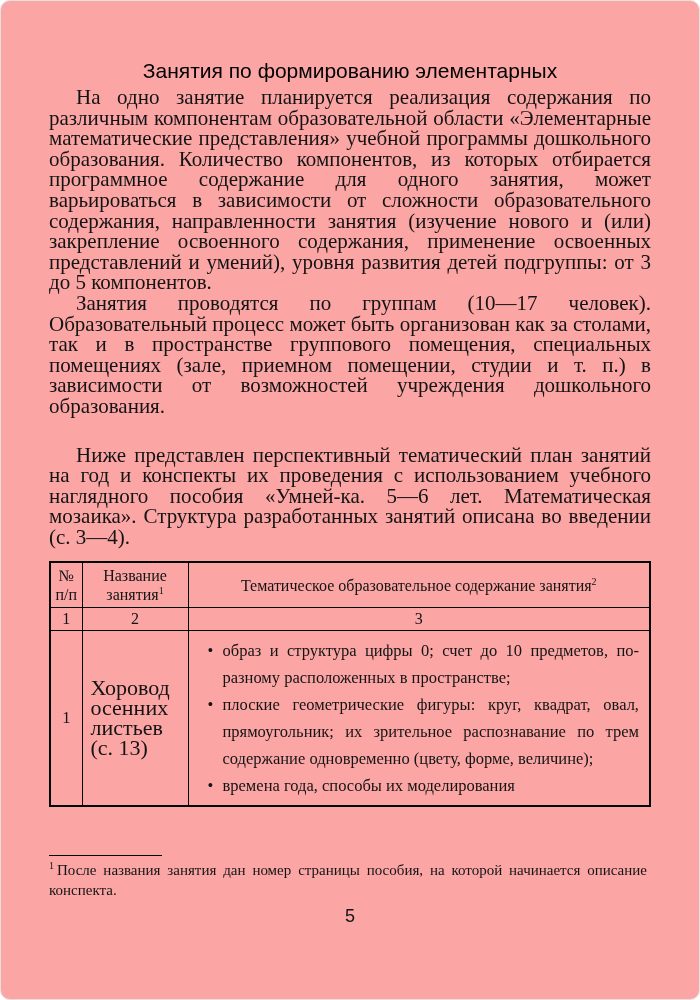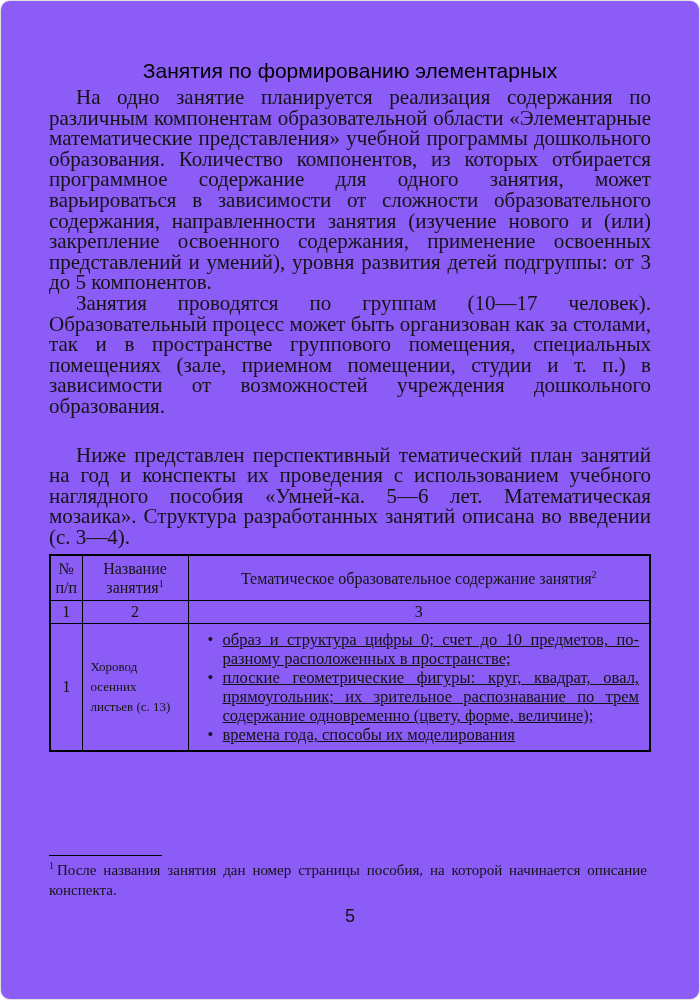--- a/index.html
+++ b/index.html
@@ -1,21 +1,21 @@
 <!DOCTYPE html>
 <html lang="ru"><head>
 <meta charset="utf-8">
 <style>
   html, body { margin: 0; padding: 0; background: #ffffff; }
   .page {
     position: relative;
     width: 700px;
     height: 1000px;
     box-sizing: border-box;
-    background: #8b5cf6;
+    background: #fca5a5;
     border: 1px solid #e2e2e2;
     border-radius: 10px;
     overflow: hidden;
     font-family: "Liberation Serif", serif;
     color: #141414;
   }
   .content {
     margin: 0 48px;
   }
   .doc-title {
@@ -40,21 +40,21 @@
   .section-heading {
     margin: 28px 0 0 0;
     font-family: "Liberation Sans", sans-serif;
     font-weight: 400;
     font-size: 20px;
     line-height: 26px;
     text-align: center;
     color: #000;
   }
   table.plan {
-    margin-top: 7px;
+    margin-top: 14px;
     width: 100%;
     border-collapse: collapse;
     border: 2px solid #000;
   }
   table.plan th, table.plan td {
     border: 1px solid #000;
     font-weight: normal;
     color: #141414;
   }
   thead th {
@@ -71,40 +71,39 @@
     text-align: center;
     padding: 2px 0;
   }
   .c-num {
     text-align: center;
     vertical-align: middle;
     font-size: 16.5px;
   }
   .c-name {
     vertical-align: middle;
-    font-size: 13px;
+    font-size: 22px;
     line-height: 20px;
     padding: 4px 6px 4px 8px;
   }
   .c-items {
     vertical-align: top;
     font-size: 16.5px;
     padding: 6px 10px 6px 8px;
   }
   .c-items ul {
     margin: 0;
     padding: 0 0 0 26px;
     list-style: none;
   }
   .c-items li {
     position: relative;
     text-align: justify;
-    line-height: 19px;
+    line-height: 27px;
     hyphens: auto;
-    text-decoration: underline;
     -webkit-hyphens: auto;
   }
   .c-items li::before {
     content: "\2022";
     position: absolute;
     left: -15px;
     top: 0;
   }
   sup {
     font-size: 10px;

